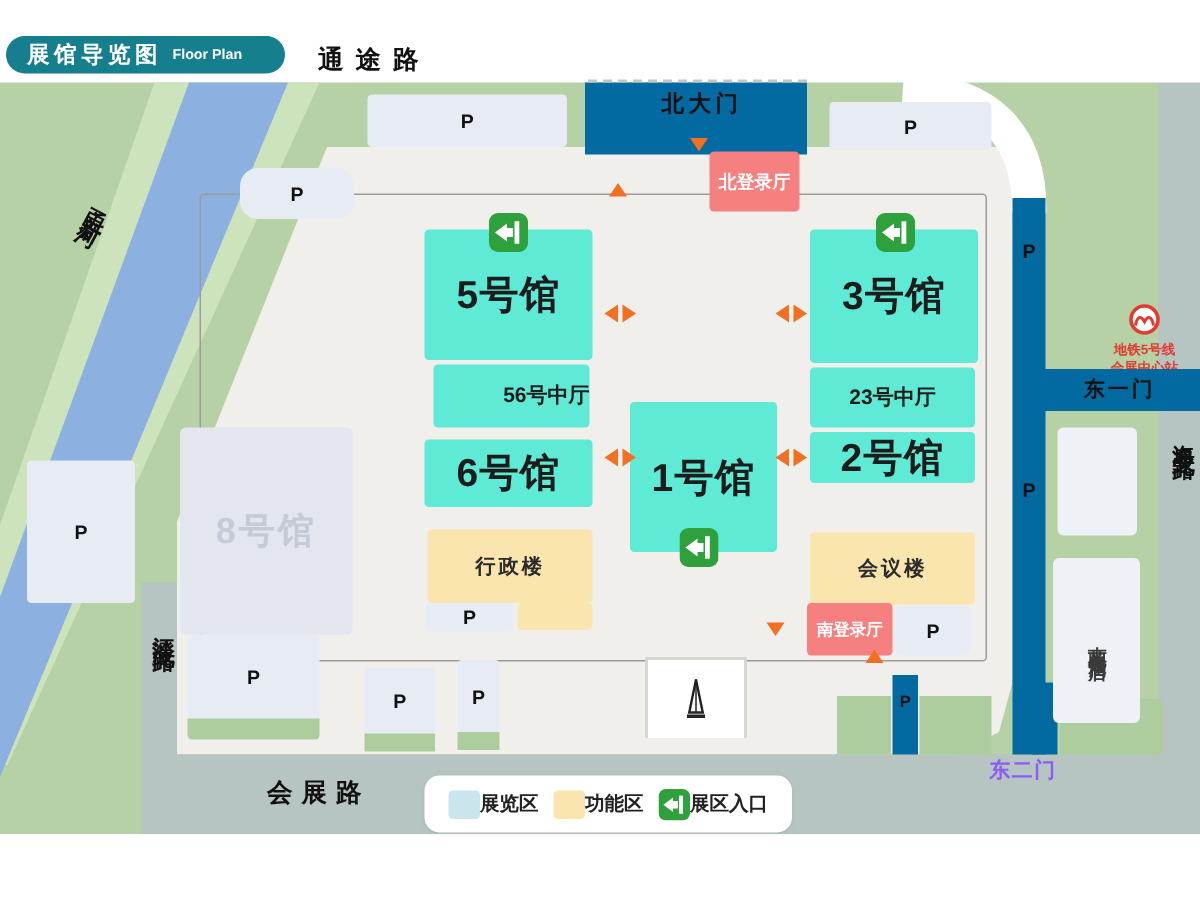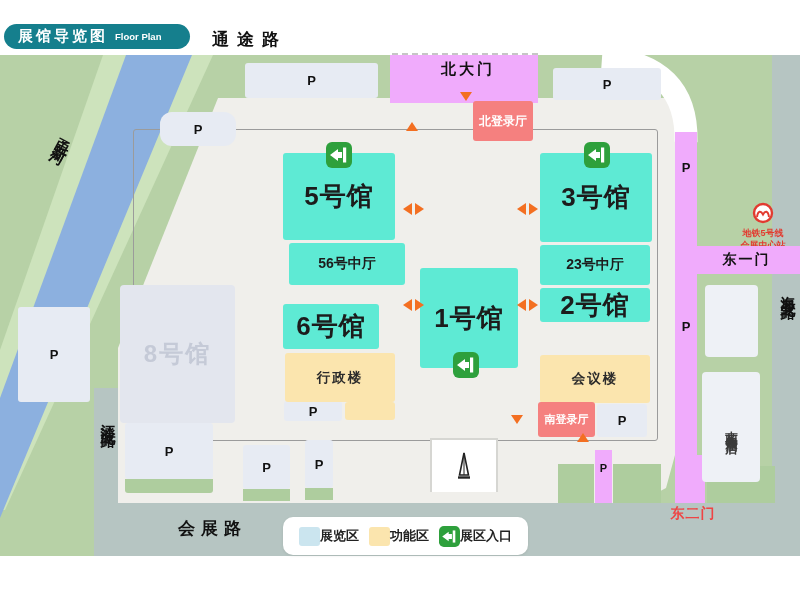--- a/index.html
+++ b/index.html
@@ -6,21 +6,21 @@
   #stage{position:relative;width:800px;height:600px;background:#fff;overflow:hidden;
          font-family:"Liberation Sans","DejaVu Sans",sans-serif;}
   .abs{position:absolute;}
   .flexc{display:flex;align-items:center;justify-content:center;}
 
   
   .green{background:#b7d1a6;}
   .road-teal{background:#b6c5c2;}
   .complex{background:#f0efeb;
     clip-path:polygon(100px 0,557px 0,557px 357px,548px 390px,520px 405px,0 405px,0 250px);}
-  .white{background:#f0abfc;}
+  .white{background:#0369a1;}
   .outline{border:1.5px solid #9b9b9b;border-radius:3px;}
   .dash{border-top:2px dashed #c6c6c6;}
 
   
   .hall{background:#5eead4;border-radius:3px;font-weight:bold;color:#1c1c1c;}
   .hall-big{font-size:26px;letter-spacing:1px;}
   .hall-mid{font-size:14px;}
   .hall-gray{background:#e3e6ee;border-radius:4px;color:#c5cad7;font-weight:bold;font-size:24px;letter-spacing:2px;}
   .func{background:#fbe5ae;border-radius:3px;color:#2b2b2b;font-weight:bold;font-size:13.5px;letter-spacing:2px;text-align:center;}
   .login{background:#f5807f;border-radius:3px;color:#fff;font-weight:bold;}
@@ -127,24 +127,24 @@
       <span class="pletter" style="font-size:11px;">P</span>
     </div>
 
   <div class="abs hall-gray flexc" style="left:120px;top:285px;width:115px;height:138px;">
       <span>8号馆</span>
     </div>
 
   <div class="abs hall hall-big flexc" style="left:283px;top:153px;width:112px;height:87px;">
       <span>5号馆</span>
     </div>
-  <div class="abs hall hall-mid flexc" style="left:289px;top:243px;width:116px;height:42px;">
+  <div class="abs hall hall-mid flexc" style="left:289px;top:243px;width:104px;height:42px;justify-content:flex-end;">
       <span>56号中厅</span>
     </div>
-  <div class="abs hall hall-big flexc" style="left:283px;top:304px;width:96px;height:45px;">
+  <div class="abs hall hall-big flexc" style="left:283px;top:293px;width:112px;height:45px;">
       <span>6号馆</span>
     </div>
   <div class="abs hall hall-big flexc" style="left:420px;top:268px;width:98px;height:100px;">
       <span>1号馆</span>
     </div>
   <div class="abs hall hall-big flexc" style="left:540px;top:153px;width:112px;height:89px;">
       <span>3号馆</span>
     </div>
   <div class="abs hall hall-mid flexc" style="left:540px;top:245px;width:110px;height:40px;">
       <span>23号中厅</span>
@@ -225,21 +225,21 @@
     <div>地铁5号线</div>
     <div>会展中心站</div>
   </div>
 
   <div class="abs roadname flexc" style="left:430px;top:60px;width:76px;height:18px;font-size:15px;letter-spacing:3px;">
       <span>北大门</span>
     </div>
   <div class="abs white flexc" style="left:693px;top:246px;width:107px;height:28px;">
     <span class="roadname" style="font-size:14px;letter-spacing:2px;">东一门</span>
   </div>
-  <div class="abs roadname flexc" style="left:656px;top:505px;width:52px;height:18px;font-size:14px;letter-spacing:1px;color:#ef4444;margin-left:11px;">
+  <div class="abs roadname flexc" style="left:656px;top:505px;width:52px;height:18px;font-size:14px;letter-spacing:1px;color:#8b5cf6;">
       <span>东二门</span>
     </div>
 
   <div class="abs roadname" style="left:212px;top:28px;font-size:17px;letter-spacing:8px;"><span>通途路</span></div>
   <div class="abs roadname" style="left:178px;top:517px;font-size:17px;letter-spacing:6px;"><span>会展路</span></div>
   <div class="abs roadname vtext" style="left:98px;top:412px;font-size:15px;"><span>江澄北路</span></div>
   <div class="abs roadname vtext" style="left:778px;top:284px;font-size:15px;"><span>海晏北路</span></div>
   <div class="abs roadname vtext" style="left:58px;top:128px;font-size:15px;transform:rotate(28deg);letter-spacing:6px;"><span>甬新河</span></div>
 
   <div class="abs banner" style="left:4px;top:24px;width:172px;height:25px;">

